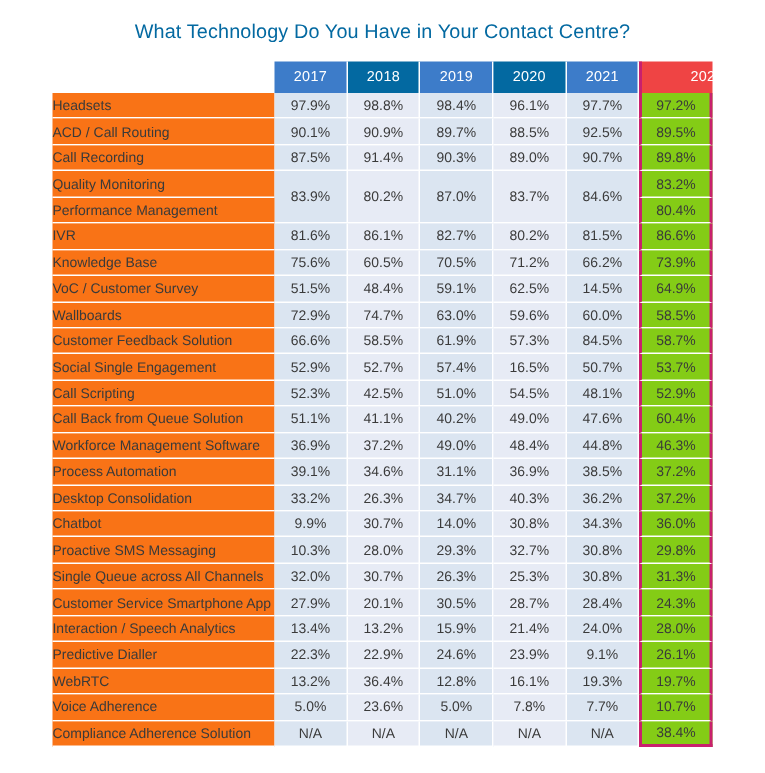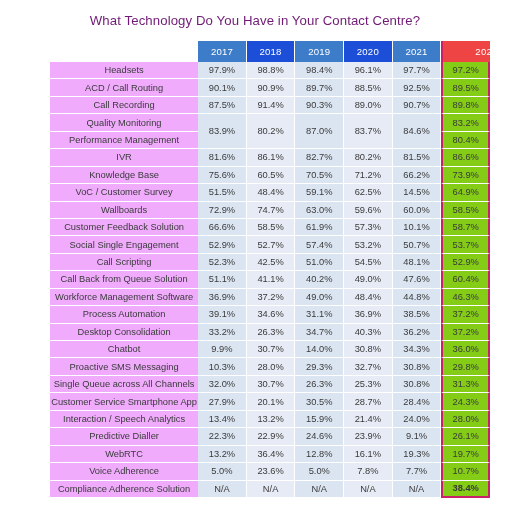--- a/index.html
+++ b/index.html
@@ -18,29 +18,29 @@
     position: relative;
     width: 510px;
     height: 515px;
     background: #ffffff;
     box-sizing: border-box;
   }
   .chart-title {
     text-align: center;
     font-size: 13.2px;
     font-weight: 400;
-    color: #701a75;
+    color: #0369a1;
     padding-top: 12px;
     padding-bottom: 0;
     letter-spacing: 0.1px;
     line-height: 18px;
   }
   .table-wrap {
     position: absolute;
-    left: 50px;
+    left: 35px;
     top: 41px;
     width: 440px;
   }
   table.grid {
     border-collapse: separate;
     border-spacing: 0;
     width: 440px;
     table-layout: fixed;
   }
   table.grid td, table.grid th {
@@ -62,33 +62,33 @@
     height: 21px;
     font-size: 9.6px;
     font-weight: 700;
     color: #ffffff;
     text-align: center;
     letter-spacing: 0.2px;
     border-right: 1.6px solid #ffffff;
     box-sizing: border-box;
   }
   th.yr.blue  { background: #3d7cc9; }
-  th.yr.navy  { background: #1d4ed8; }
+  th.yr.navy  { background: #0369a1; }
   th.yr.magenta {
     background: #ef4444;
     border-right: none;
     border-left: 2px solid #c9206e;
     box-shadow: none;
     padding-left: 32px;
   }
 
   
   td.rowlabel {
-    background: #f0abfc;
-    text-align: center;
+    background: #f97316;
+    text-align: left;
     font-size: 9.3px;
     color: #3a3a3a;
     padding-right: 7px;
     height: 17.45px;
     border-bottom: 1.4px solid #ffffff;
     box-sizing: border-box;
     white-space: nowrap;
     overflow: hidden;
   }
   td.val {
@@ -102,21 +102,20 @@
   }
   td.val.shadeA { background: #dbe5f1; }   
   td.val.shadeB { background: #e7ebf5; }   
   td.val.pink {
     background: #84cc16;
     border-right: 2px solid #c9206e;
     border-left: 2px solid #c9206e;
   }
   td.val.pink.lastrow {
     border-bottom: 2px solid #c9206e;
-    font-weight: bold;
   }
   td.val.merged {
     border-bottom: 1.4px solid #ffffff;
     margin-left: 48px;
   }
   tr.lastrow td.rowlabel,
   tr.lastrow td.val {
     border-bottom-color: #ffffff;
   }
 </style>
@@ -225,29 +224,29 @@
             <td class="val shadeB">59.6%</td>
             <td class="val shadeA">60.0%</td>
             <td class="val pink">58.5%</td>
           </tr>
           <tr>
             <td class="rowlabel">Customer Feedback Solution</td>
             <td class="val shadeA">66.6%</td>
             <td class="val shadeB">58.5%</td>
             <td class="val shadeA">61.9%</td>
             <td class="val shadeB">57.3%</td>
-            <td class="val shadeA">10.1%</td>
+            <td class="val shadeA">84.5%</td>
             <td class="val pink">58.7%</td>
           </tr>
           <tr>
             <td class="rowlabel">Social Single Engagement</td>
             <td class="val shadeA">52.9%</td>
             <td class="val shadeB">52.7%</td>
             <td class="val shadeA">57.4%</td>
-            <td class="val shadeB">53.2%</td>
+            <td class="val shadeB">16.5%</td>
             <td class="val shadeA">50.7%</td>
             <td class="val pink">53.7%</td>
           </tr>
           <tr>
             <td class="rowlabel">Call Scripting</td>
             <td class="val shadeA">52.3%</td>
             <td class="val shadeB">42.5%</td>
             <td class="val shadeA">51.0%</td>
             <td class="val shadeB">54.5%</td>
             <td class="val shadeA">48.1%</td>

